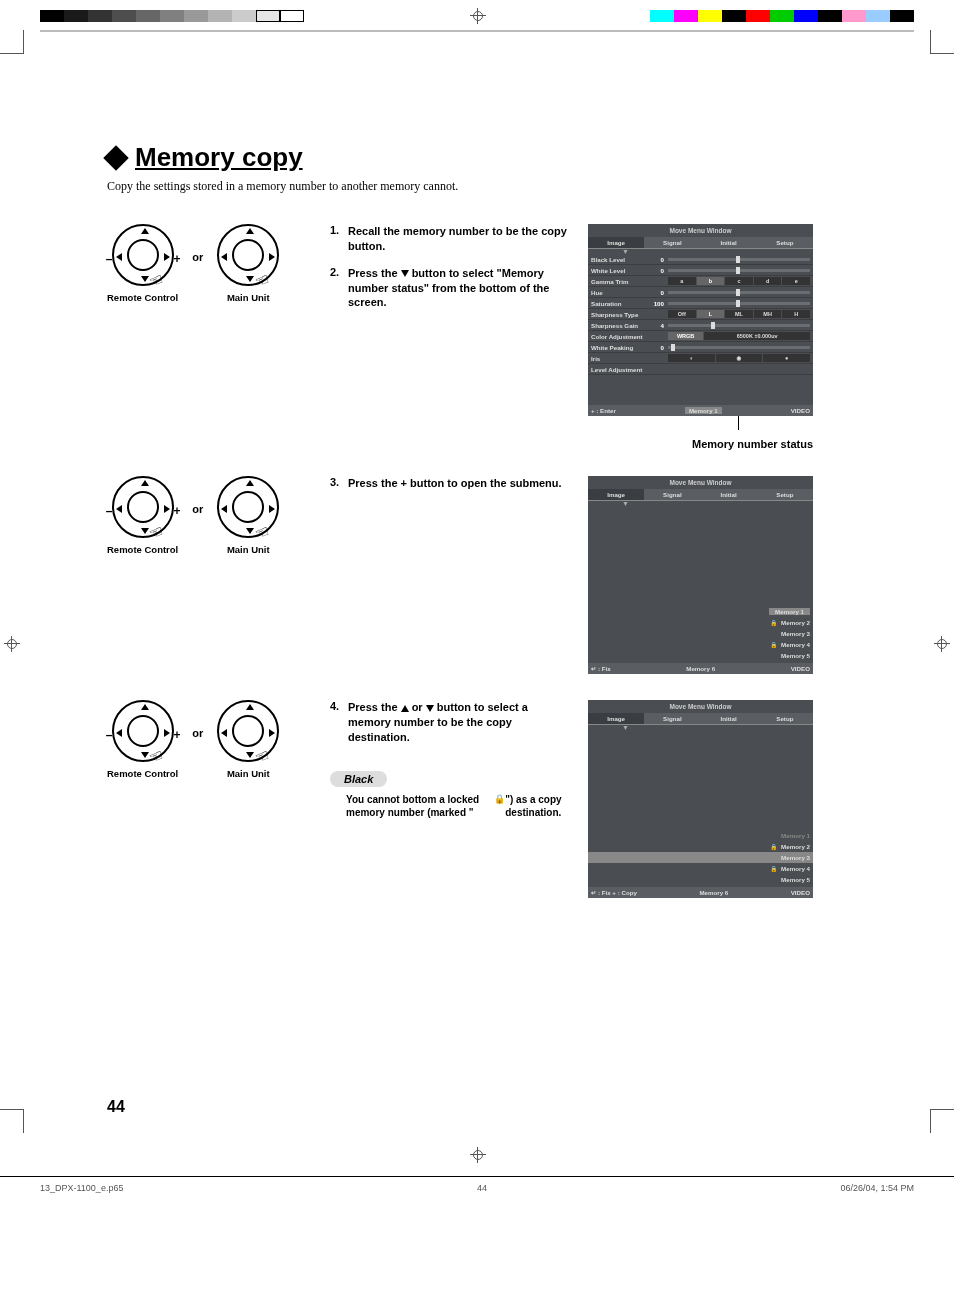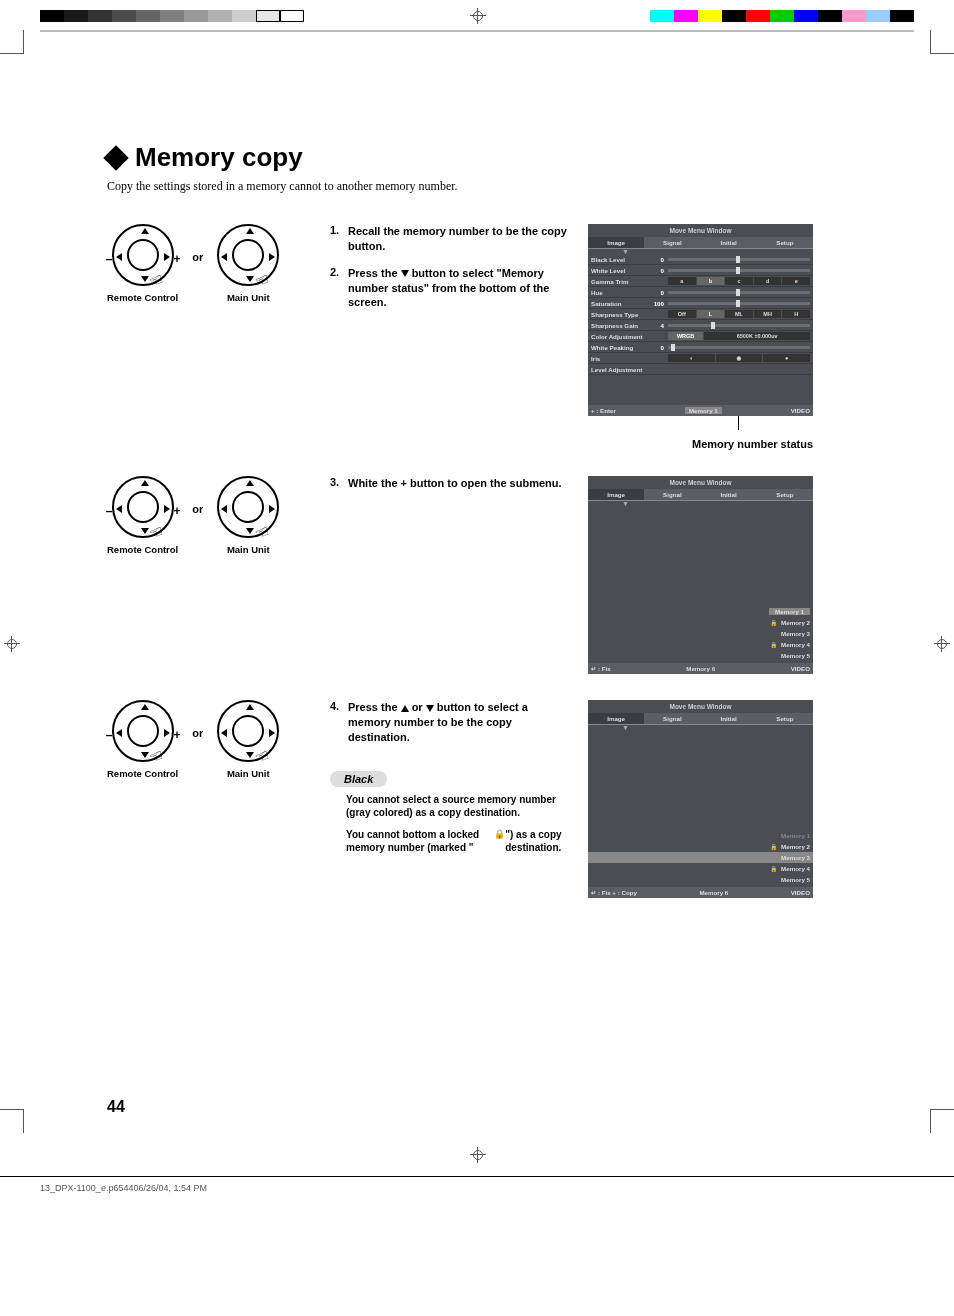--- a/index.html
+++ b/index.html
@@ -4,21 +4,21 @@
 <style>
   * { box-sizing: border-box; margin: 0; padding: 0; }
   body { font-family: Arial, Helvetica, sans-serif; font-size: 11px; color: #000; background: #fff; width: 954px; margin: 0 auto; position: relative; }
   .page { padding: 0 40px 40px 40px; }
   .top-bars { display: flex; justify-content: space-between; align-items: center; padding: 10px 0 8px 0; }
   .bar-group { display: flex; gap: 0; height: 12px; }
   .bar-group .sw { width: 24px; height: 12px; }
   .gray-rule { border-top: 2px solid #bbb; margin-bottom: 110px; }
   .section-title { display: flex; align-items: center; gap: 10px; margin-left: 67px; }
   .diamond { width: 18px; height: 18px; background: #000; transform: rotate(45deg); }
-  h1 { font-size: 26px; font-weight: bold; }
+  h1 { font-size: 26px; font-weight: bold; text-decoration: underline; }
   .intro { margin-left: 67px; margin-top: 6px; font-size: 12px; font-family: Times, serif; }
   .content { margin-left: 67px; margin-top: 30px; }
   .row { display: flex; gap: 18px; margin-bottom: 26px; align-items: flex-start; }
   .controls-col { width: 205px; display: flex; align-items: center; gap: 12px; flex-wrap: wrap; }
   .ctrl-block { text-align: center; }
   .ctrl-circle { width: 62px; height: 62px; border-radius: 50%; border: 2px solid #000; position: relative; margin: 0 auto 6px auto; background: #fff; }
   .ctrl-inner { position: absolute; top: 13px; left: 13px; width: 32px; height: 32px; border: 2px solid #000; border-radius: 50%; }
   .ctrl-tri { position: absolute; width: 0; height: 0; }
   .tri-up { top: 2px; left: 27px; border-left: 4px solid transparent; border-right: 4px solid transparent; border-bottom: 6px solid #000; }
   .tri-down { bottom: 2px; left: 27px; border-left: 4px solid transparent; border-right: 4px solid transparent; border-top: 6px solid #000; }
@@ -59,21 +59,21 @@
   .mem-item { display: flex; justify-content: flex-end; padding: 1px 3px; height: 11px; align-items: center; gap: 3px; }
   .mem-item.sel { background: #888; }
   .mem-item.gray { color: #888; }
   .mem-item .lock { font-size: 6px; }
   .mem-item .mem-box { background: #888; padding: 0 6px; }
   .memo-header { display: inline-block; background: #ddd; border-radius: 10px; padding: 2px 14px; font-size: 11px; font-weight: bold; font-style: italic; margin: 14px 0 6px 0; }
   .memo-list { list-style: disc; padding-left: 16px; }
   .memo-list li { font-size: 10px; font-weight: bold; margin-bottom: 8px; line-height: 1.35; }
   .lock-inline { font-size: 9px; }
   .page-num { font-size: 16px; font-weight: bold; margin-top: 200px; margin-left: 67px; }
-  .footer { display: flex; margin-top: 20px; padding: 6px 40px 0 40px; border-top: 1px solid #000; font-size: 9px; color: #555; }
+  .footer { display: flex; justify-content: space-between; margin-top: 20px; padding: 6px 40px 0 40px; border-top: 1px solid #000; font-size: 9px; color: #555; }
   .crop-tl, .crop-tr, .crop-bl, .crop-br { position: absolute; border-color: #555; }
   .crop-tl { top: 30px; left: 0; width: 24px; height: 24px; border-right: 1px solid #555; border-bottom: 1px solid #555; }
   .crop-tr { top: 30px; right: 0; width: 24px; height: 24px; border-left: 1px solid #555; border-bottom: 1px solid #555; }
   .crop-bl { bottom: 60px; left: 0; width: 24px; height: 24px; border-right: 1px solid #555; border-top: 1px solid #555; }
   .crop-br { bottom: 60px; right: 0; width: 24px; height: 24px; border-left: 1px solid #555; border-top: 1px solid #555; }
   .reg-mark { position: absolute; width: 16px; height: 16px; }
   .reg-mark::before { content: ""; position: absolute; left: 7px; top: 0; width: 1px; height: 16px; background: #555; }
   .reg-mark::after { content: ""; position: absolute; top: 7px; left: 0; height: 1px; width: 16px; background: #555; }
   .reg-mark .circ { position: absolute; top: 3px; left: 3px; width: 10px; height: 10px; border: 1px solid #555; border-radius: 50%; }
   .callout-line { width: 0; height: 14px; border-left: 1px solid #000; margin: 0 auto 0 150px; }
@@ -123,21 +123,21 @@
         <div class="sw" style="background:#9cf"></div>
       <div class="sw" style="background:#000"></div>
     </div>
   </div>
   <div class="gray-rule"></div>
 
   <div class="section-title">
     <div class="diamond"></div>
     <h1>Memory copy</h1>
   </div>
-  <p class="intro">Copy the settings stored in a memory cannot to another memory number.</p>
+  <p class="intro">Copy the settings stored in a memory number to another memory cannot.</p>
 
   <div class="content">
 
     <div class="row">
       <div class="controls-col">
         <div class="ctrl-block">
           <div class="ctrl-circle">
             <div class="ctrl-inner"></div>
             <div class="ctrl-tri tri-up"></div>
               <div class="ctrl-tri tri-down"></div>
@@ -307,21 +307,21 @@
               <div class="ctrl-tri tri-right"></div>
               <span class="hand">☜</span>
           </div>
           <div class="ctrl-label">Main Unit</div>
         </div>
       </div>
       <div class="steps-col">
         <ol>
           <li>
             <span class="step-num">3.</span>
-            <span class="step-text">White the + button to open the submenu.</span>
+            <span class="step-text">Press the + button to open the submenu.</span>
           </li>
         </ol>
       </div>
       <div class="osd-col">
         <div class="osd">
           <div class="osd-title">Move Menu Window</div>
           <div class="osd-tabs">
             <div class="osd-tab active">Image</div>
             <div class="osd-tab">Signal</div>
             <div class="osd-tab">Initial</div>
@@ -388,21 +388,20 @@
         <ol>
           <li>
             <span class="step-num">4.</span>
             <span class="step-text">
               <span>Press the </span><span class="tri-inline up"></span><span> or </span><span class="tri-inline down"></span><span> button to select a memory number to be the copy destination.</span>
             </span>
           </li>
         </ol>
         <div class="memo-header">Black</div>
         <ul class="memo-list">
-          <li>You cannot select a source memory number (gray colored) as a copy destination.</li>
           <li>
             <span>You cannot bottom a locked memory number (marked "</span>
               <span class="lock-inline">🔒</span>
               <span>") as a copy destination.</span>
           </li>
         </ul>
       </div>
       <div class="osd-col">
         <div class="osd">
           <div class="osd-title">Move Menu Window</div>

